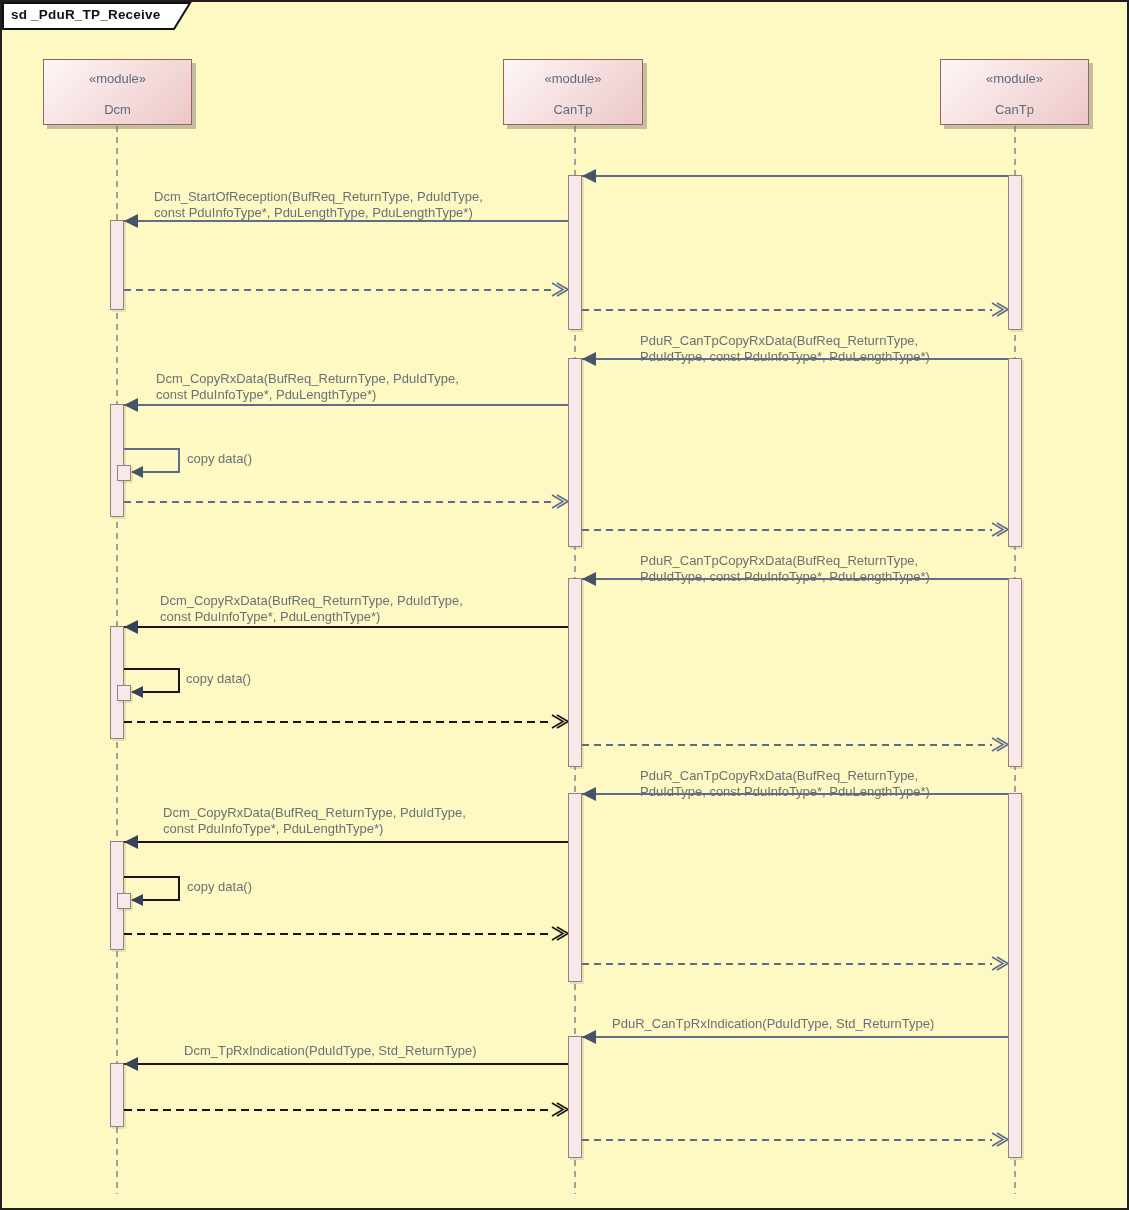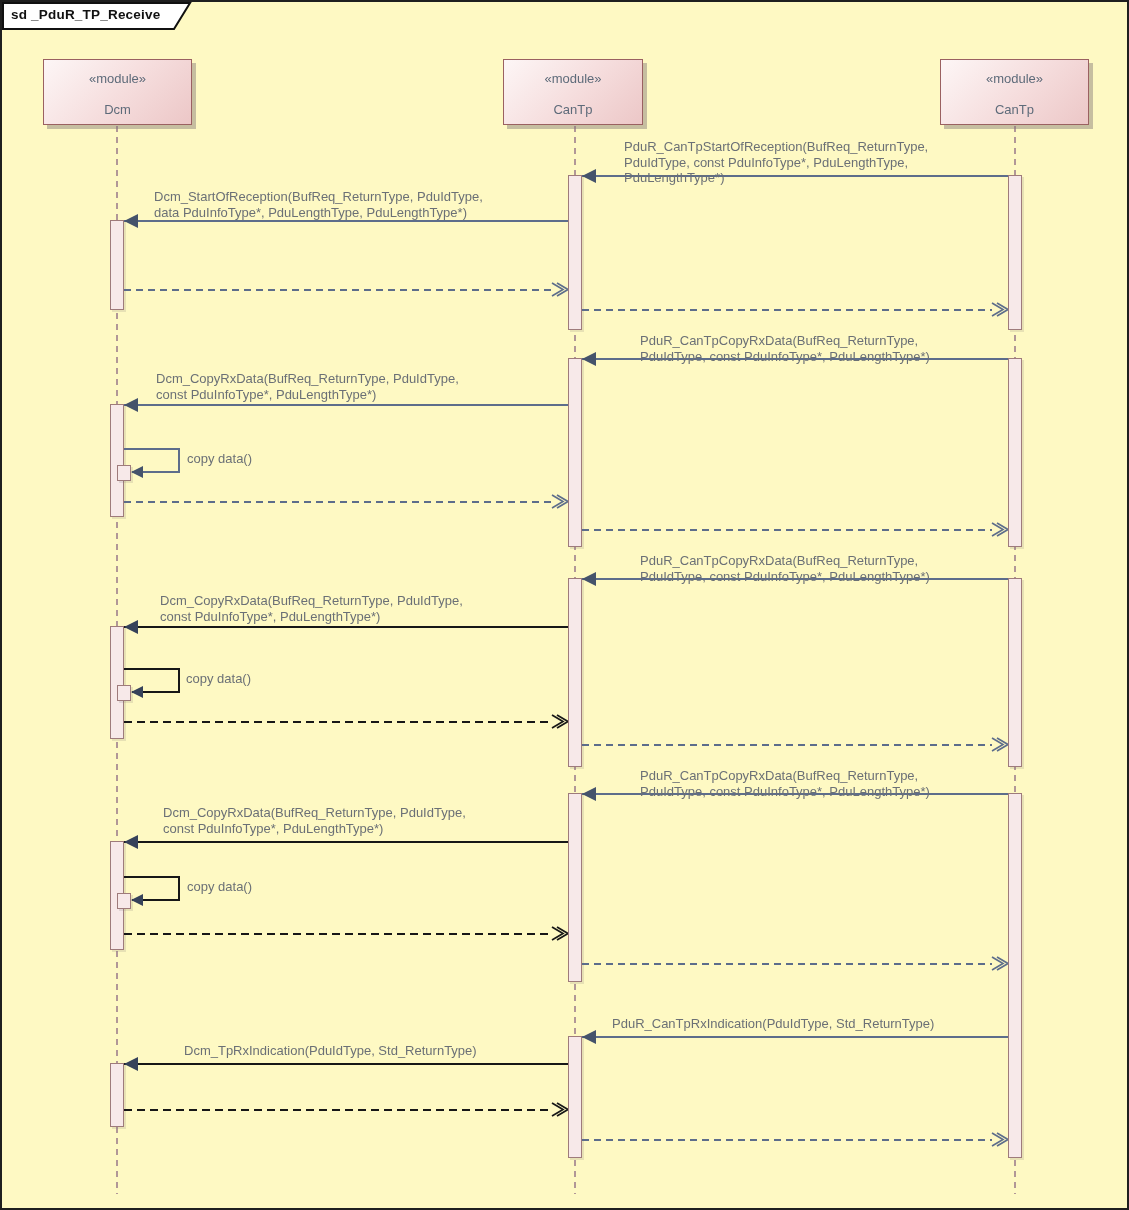--- a/index.html
+++ b/index.html
@@ -93,28 +93,25 @@
   <div class="act" style="left:1006px;top:791px;height:365px;"></div>
 
   <div class="act" style="left:108px;top:218px;height:90px;"></div>
   <div class="act" style="left:108px;top:402px;height:113px;"></div>
   <div class="act" style="left:108px;top:624px;height:113px;"></div>
   <div class="act" style="left:108px;top:839px;height:109px;"></div>
   <div class="act" style="left:108px;top:1061px;height:64px;"></div>
 
   <div class="sl-slate" style="left:580px;top:173px;width:426px;"></div>
   <div class="tri-left" style="left:580px;top:167px;"></div>
-  <div class="mlabel" style="left:622px;top:137px;">PduR_CanTpStartOfReception(BufReq_ReturnType,
-PduIdType, const PduInfoType*, PduLengthType,
-PduLengthType*)</div>
 
   <div class="sl-slate" style="left:122px;top:218px;width:444px;"></div>
   <div class="tri-left" style="left:122px;top:212px;"></div>
   <div class="mlabel" style="left:152px;top:187px;">Dcm_StartOfReception(BufReq_ReturnType, PduIdType,
-data PduInfoType*, PduLengthType, PduLengthType*)</div>
+const PduInfoType*, PduLengthType, PduLengthType*)</div>
 
   <div class="dl-slate" style="left:122px;top:287px;width:428px;"></div>
   <svg class="chev" style="left:548px;top:280px;" width="18" height="15">
     <path d="M2 1 L13 7.5 L2 14" fill="none" stroke="#5d6d8b" stroke-width="1.6"></path>
     <path d="M7 1 L18 7.5 L7 14" fill="none" stroke="#5d6d8b" stroke-width="1.6"></path>
   </svg>
   <div class="dl-slate" style="left:580px;top:307px;width:410px;"></div>
   <svg class="chev" style="left:988px;top:300px;" width="18" height="15">
     <path d="M2 1 L13 7.5 L2 14" fill="none" stroke="#5d6d8b" stroke-width="1.6"></path>
     <path d="M7 1 L18 7.5 L7 14" fill="none" stroke="#5d6d8b" stroke-width="1.6"></path>

